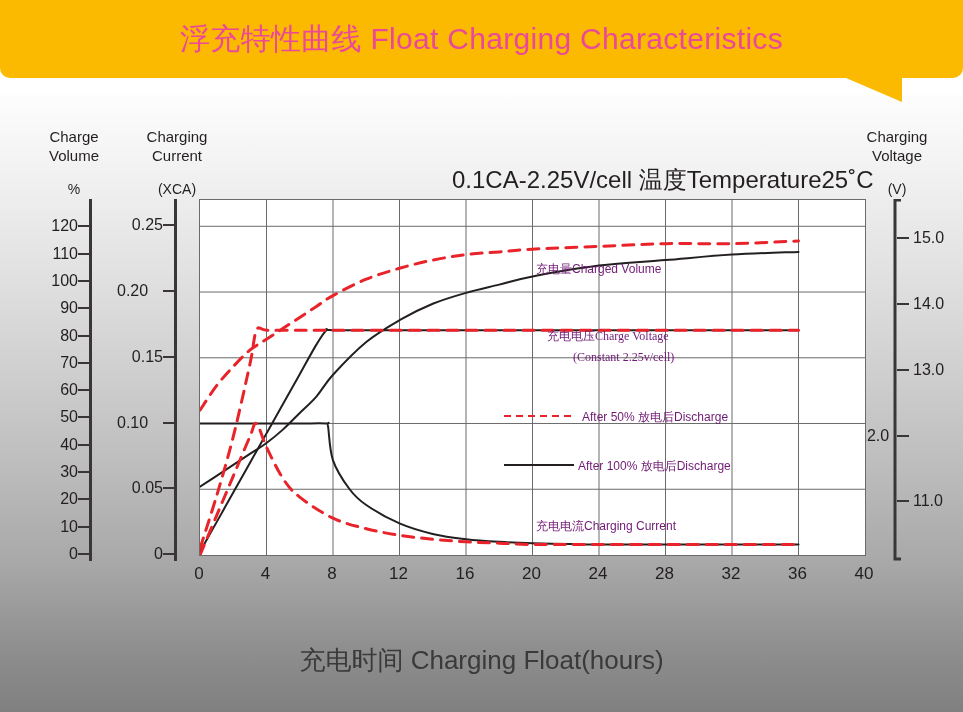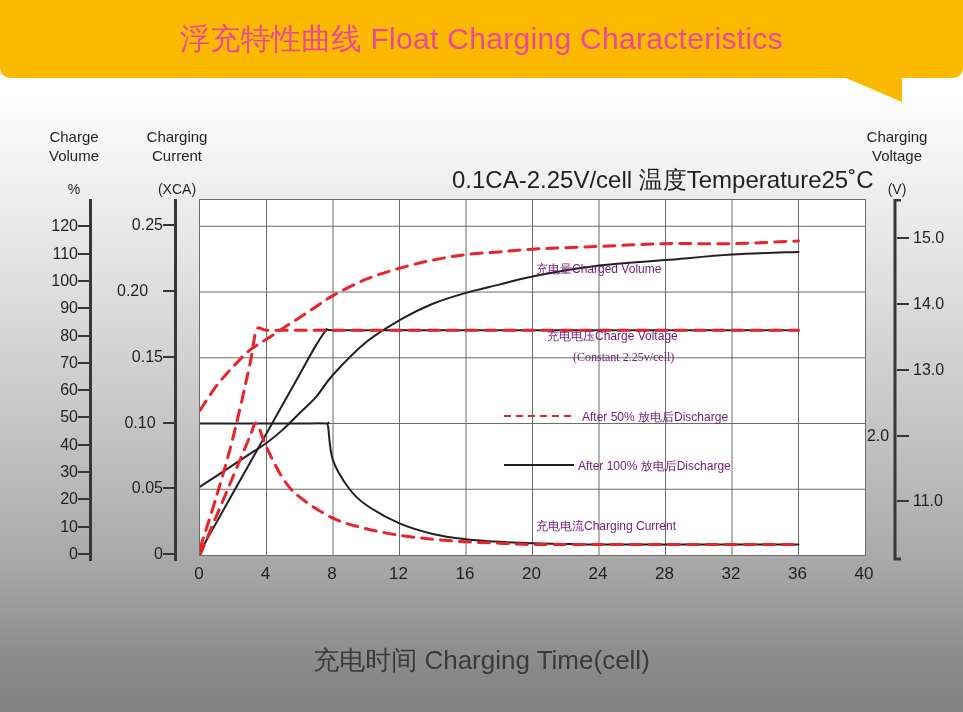--- a/index.html
+++ b/index.html
@@ -133,21 +133,21 @@
   <div class="axis-unit" style="left:146px;top:181px;width:62px;">(XCA)</div>
   <div class="vaxis" style="left:174px;top:199px;height:362px;"></div>
   <div id="left2-ticks">
       <div class="tick" style="top: 224.296px; left: 163px; width: 12px;"></div>
       <div class="ticklabel" style="top: 225.296px; left: 117px; width: 46px; text-align: right;">0.25</div>
       <div class="tick" style="top: 290.037px; left: 163px; width: 12px;"></div>
       <div class="ticklabel" style="top: 291.037px; left: 117px; width: 46px; ">0.20</div>
       <div class="tick" style="top: 355.778px; left: 163px; width: 12px;"></div>
       <div class="ticklabel" style="top: 356.778px; left: 117px; width: 46px; text-align: right;">0.15</div>
       <div class="tick" style="top: 421.519px; left: 163px; width: 12px;"></div>
-      <div class="ticklabel" style="top: 422.519px; left: 117px; width: 46px; text-align: center;">0.10</div>
+      <div class="ticklabel" style="top: 422.519px; left: 117px; width: 46px; text-align: left;">0.10</div>
       <div class="tick" style="top: 487.259px; left: 163px; width: 12px;"></div>
       <div class="ticklabel" style="top: 488.259px; left: 117px; width: 46px; text-align: right;">0.05</div>
       <div class="tick" style="top: 553px; left: 163px; width: 12px;"></div>
       <div class="ticklabel" style="top: 554px; left: 117px; width: 46px; text-align: right;">0</div>
     </div>
 
   <div class="axis-head" style="left:845px;top:127px;width:104px;">
     <div>Charging</div>
     <div>Voltage</div>
   </div>
@@ -204,30 +204,30 @@
       <div class="xlabel" style="left: 531.5px; top: 564px;">20</div>
       <div class="xlabel" style="left: 598px; top: 564px;">24</div>
       <div class="xlabel" style="left: 664.5px; top: 564px;">28</div>
       <div class="xlabel" style="left: 731px; top: 564px;">32</div>
       <div class="xlabel" style="left: 797.5px; top: 564px;">36</div>
       <div class="xlabel" style="left: 864px; top: 564px;">40</div>
     </div>
 
   <div class="note" style="left:536px;top:261px;">充电量Charged Volume</div>
 
-  <div class="note" style="left:547px;top:328px;">充电电压Charge Voltage</div>
+  <div class="note" style="left:547px;top:328px;font-family:Liberation Serif, serif;">充电电压Charge Voltage</div>
   <div class="note" style="left:573px;top:350px;font-family:Liberation Serif, serif;">(Constant 2.25v/cell)</div>
 
   <svg style="position:absolute;left:504px;top:413px;" width="70" height="6">
     <line x1="0" y1="3" x2="70" y2="3" stroke="#e8232a" stroke-width="2.2" stroke-dasharray="7 5"></line>
   </svg>
   <div class="note" style="left:582px;top:409px;">After 50% 放电后Discharge</div>
 
   <svg style="position:absolute;left:504px;top:462px;" width="70" height="6">
     <line x1="0" y1="3" x2="70" y2="3" stroke="#231f20" stroke-width="2"></line>
   </svg>
   <div class="note" style="left:578px;top:458px;">After 100% 放电后Discharge</div>
 
   <div class="note" style="left:536px;top:518px;">充电电流Charging Current</div>
 
-  <div class="xtitle" style="left:0;top:643px;">充电时间 Charging Time(cell)</div>
+  <div class="xtitle" style="left:0;top:643px;">充电时间 Charging Float(hours)</div>
 
 </div>
 
 </body></html>

